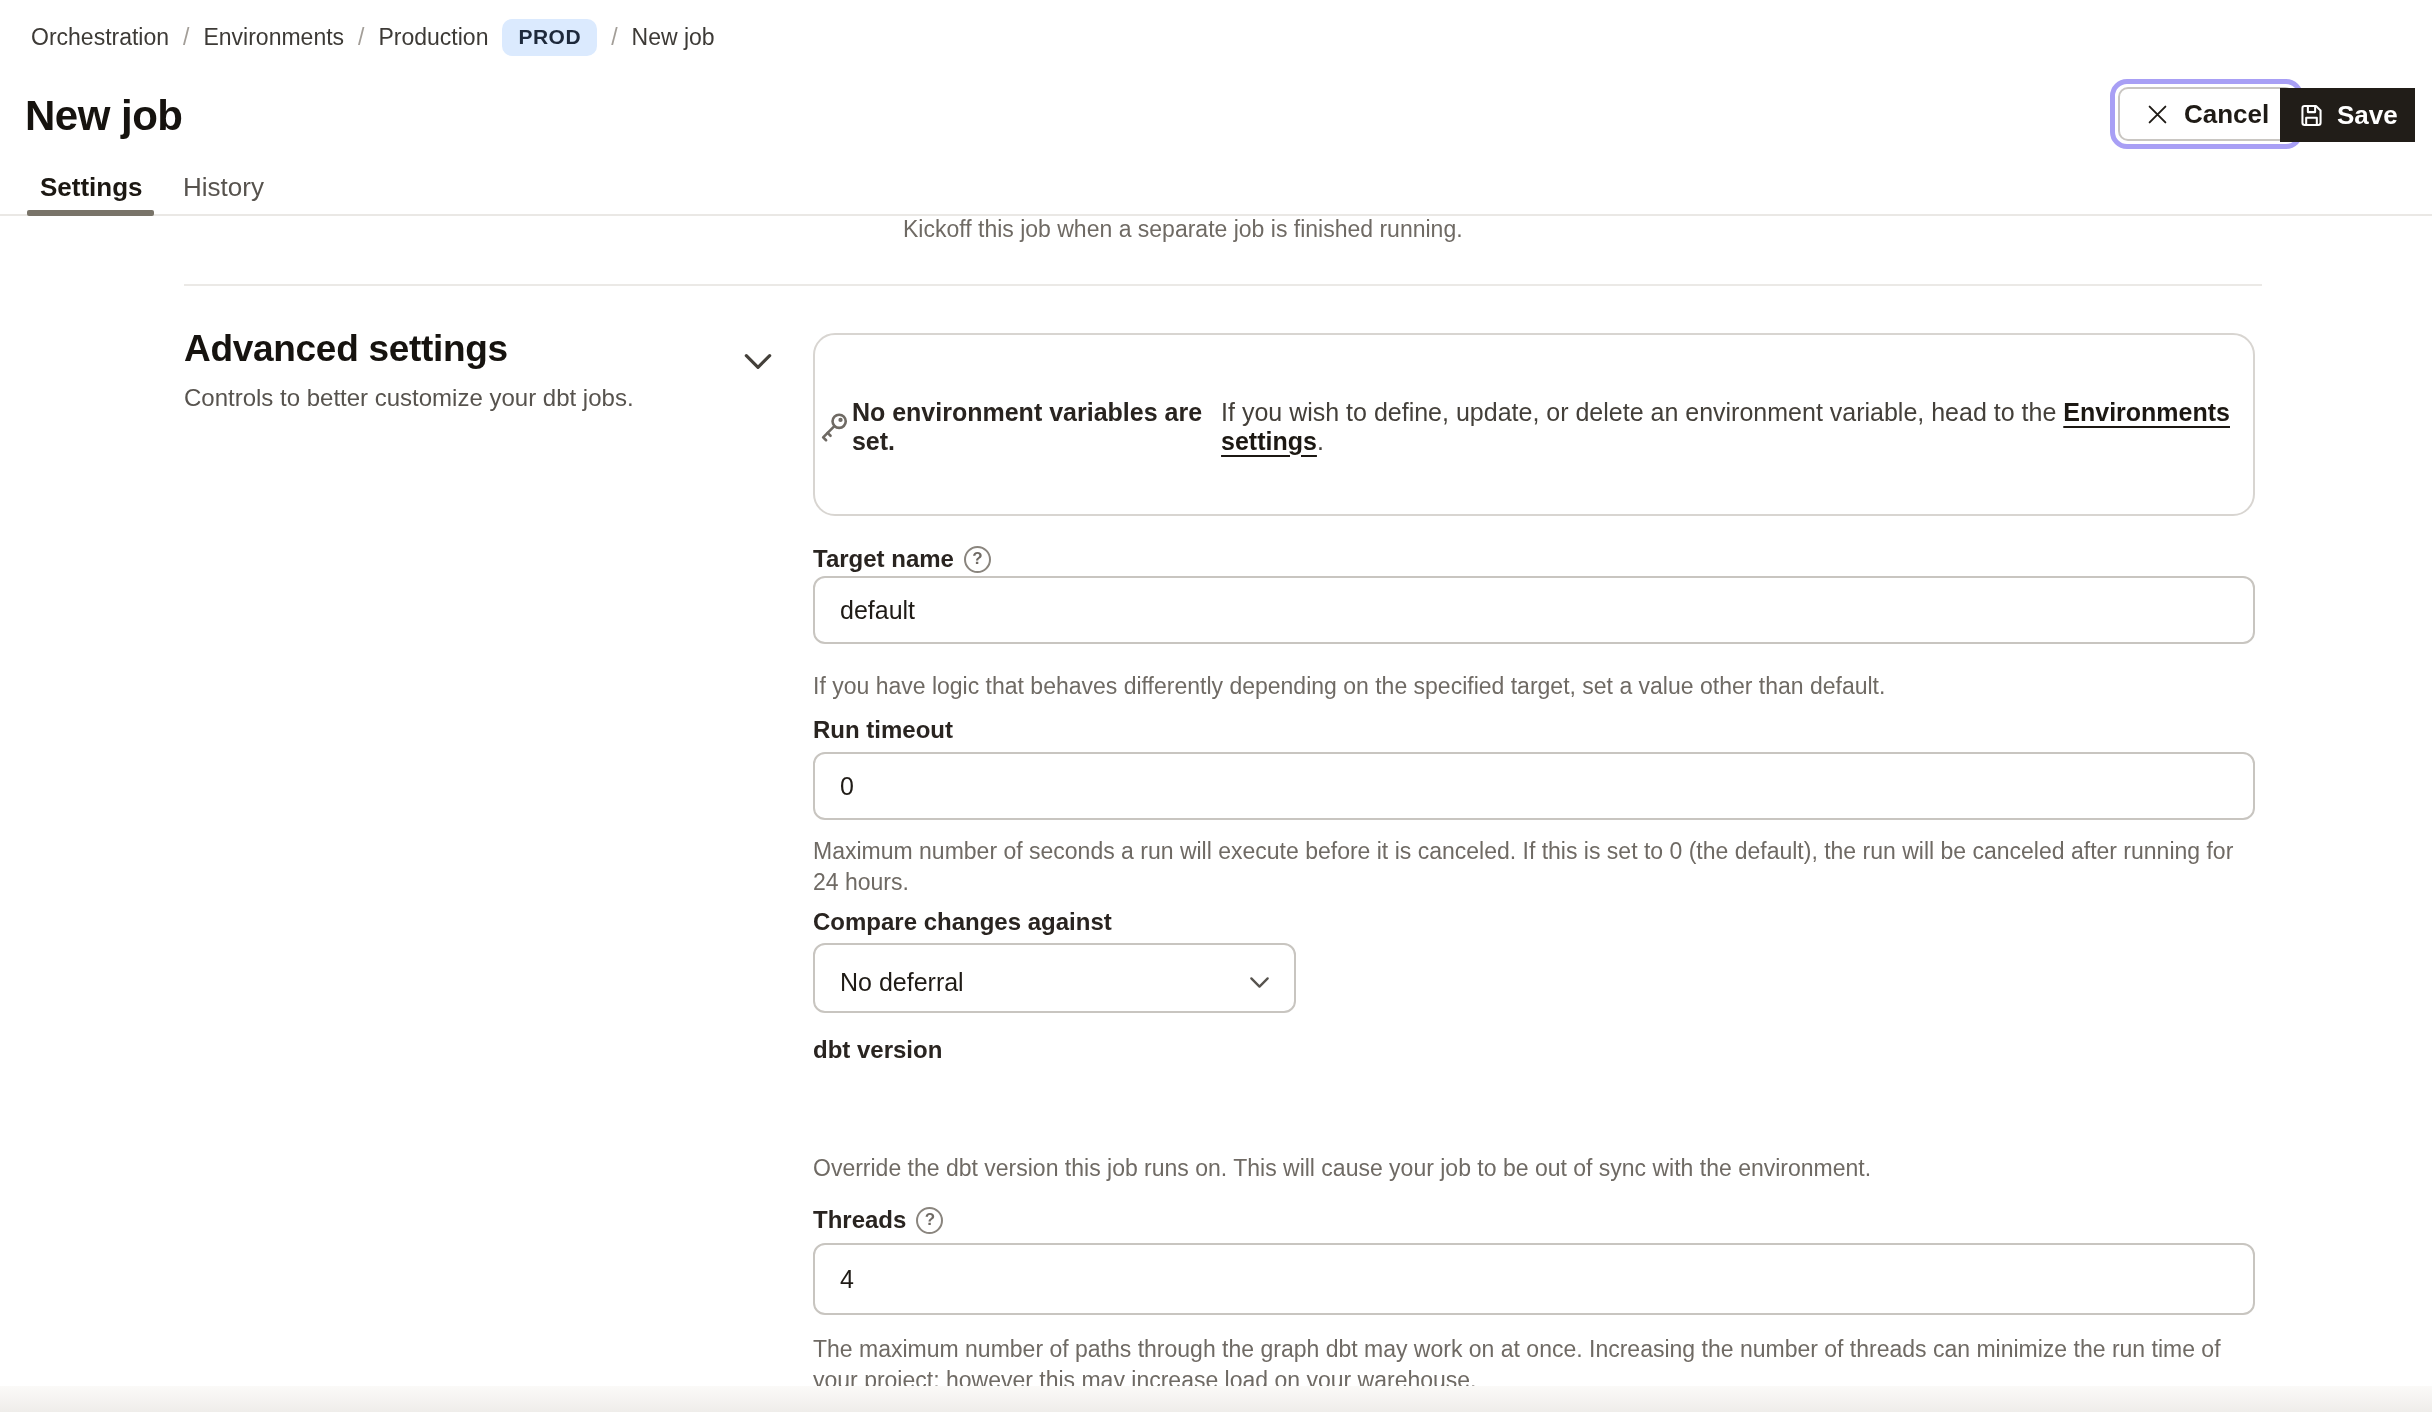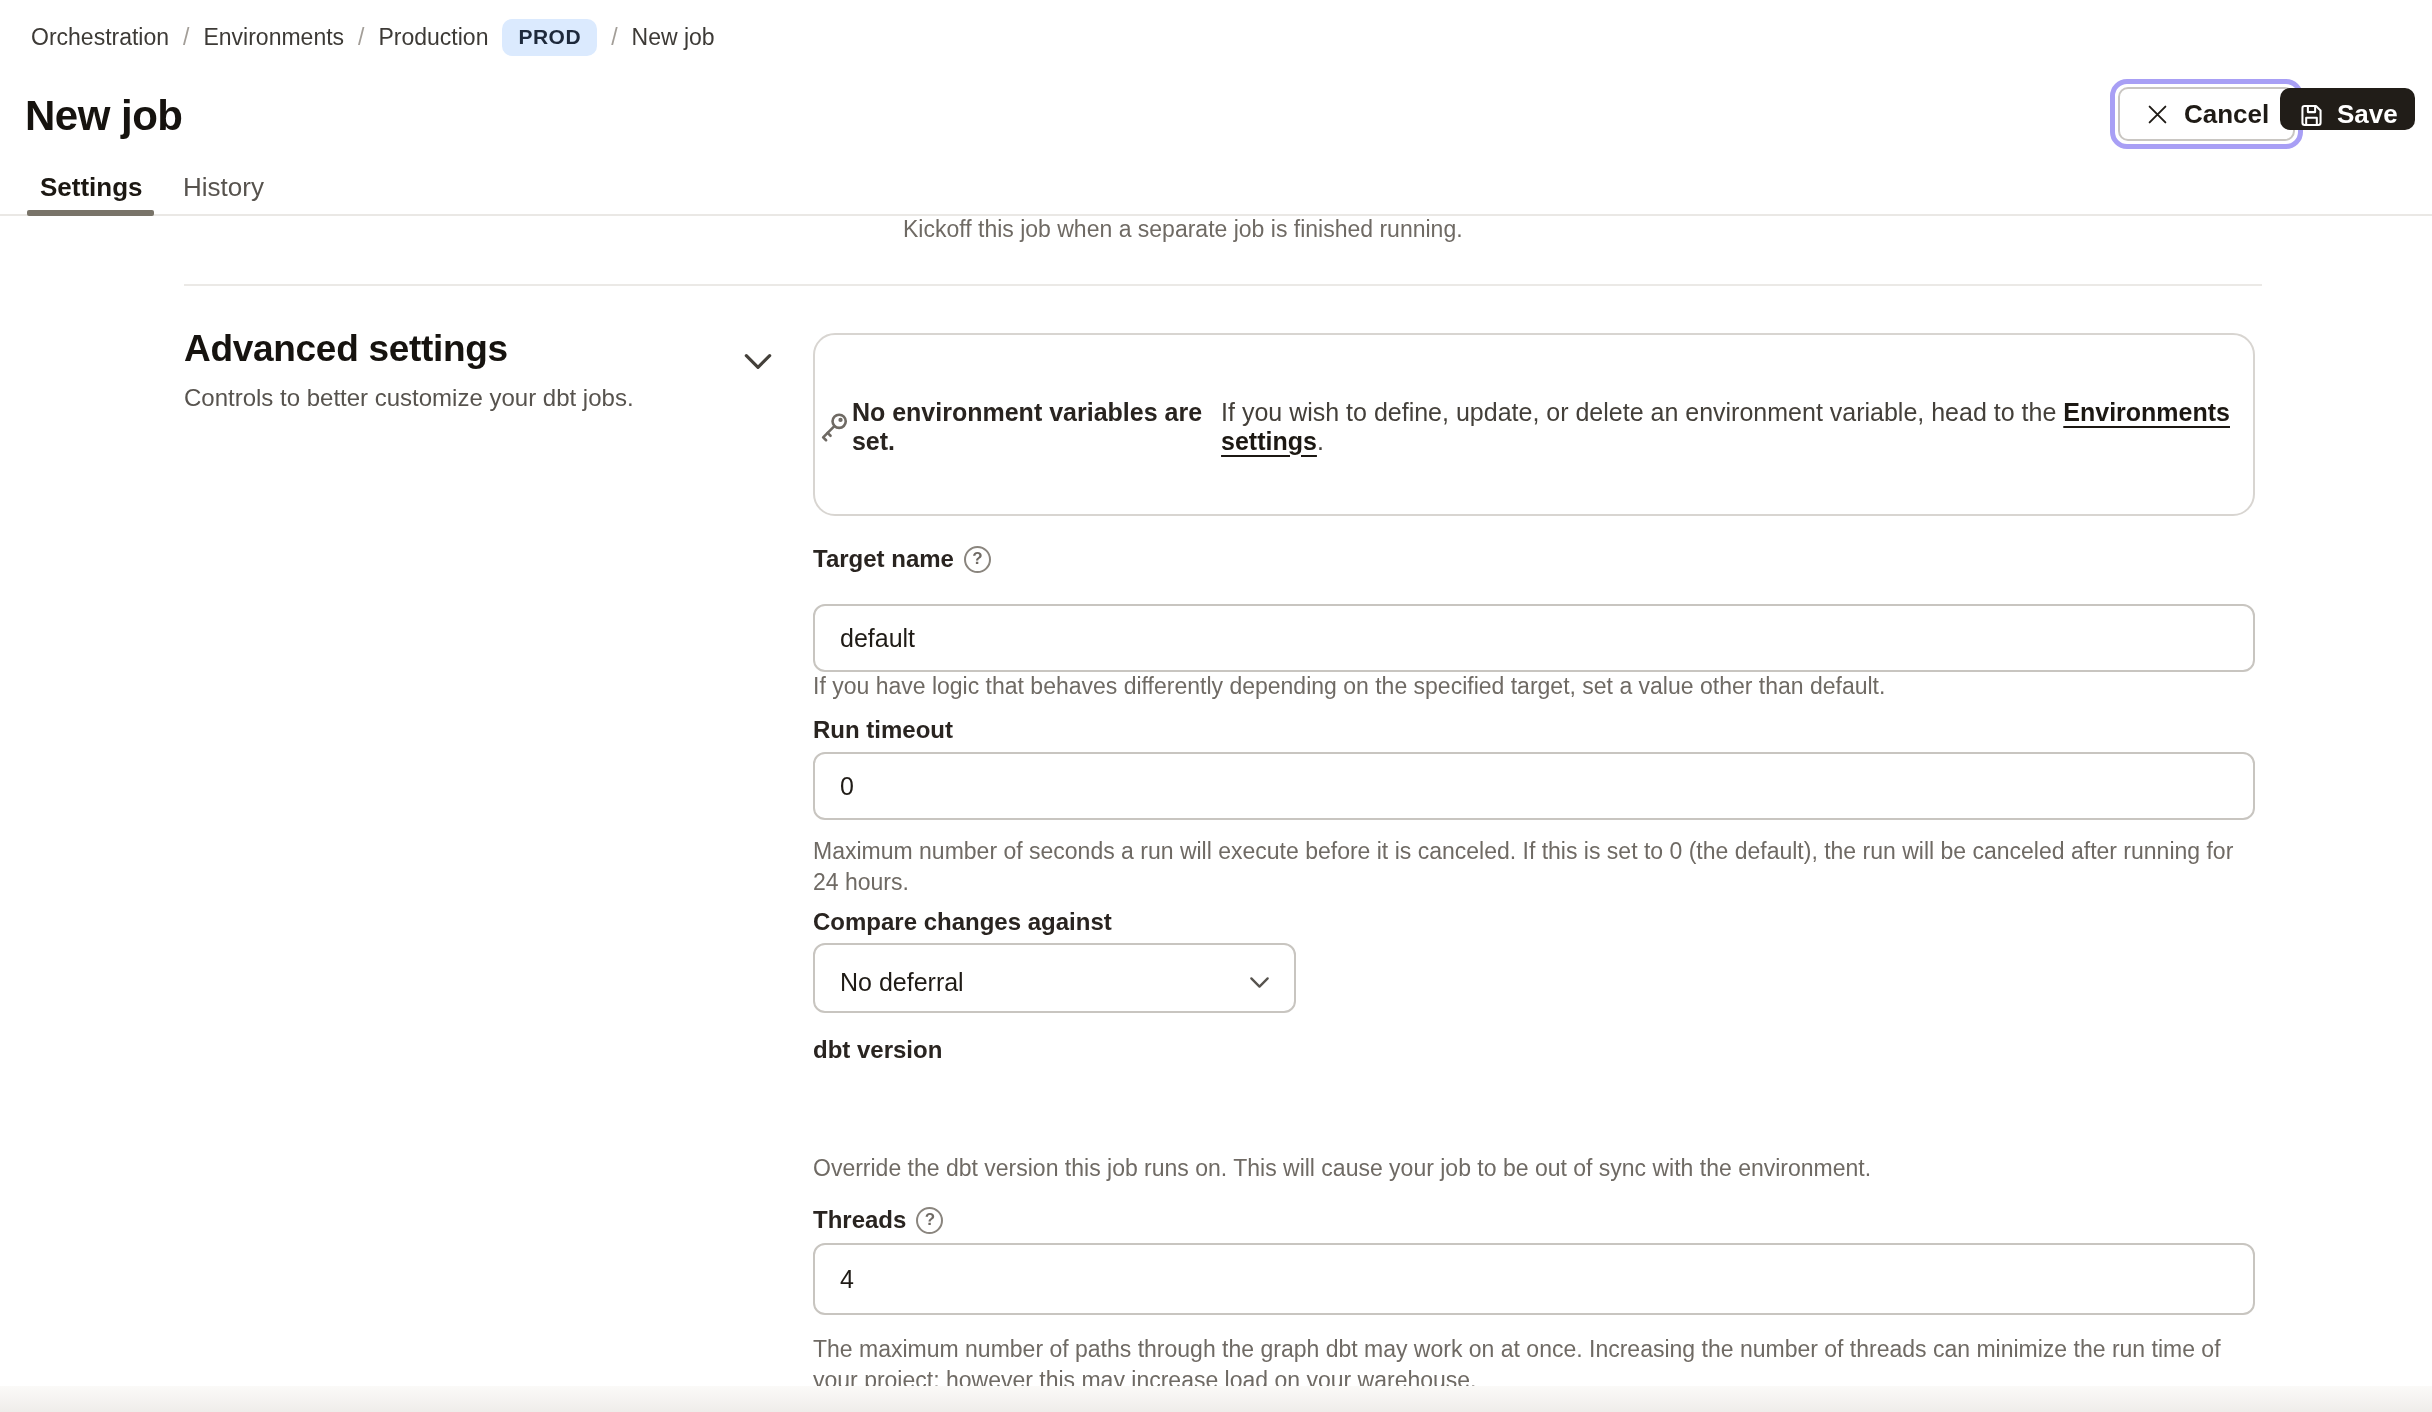--- a/index.html
+++ b/index.html
@@ -37,23 +37,23 @@
   }
   .btn-cancel {
     display: flex; align-items: center; gap: 13px;
     height: 54px; padding: 0 24px;
     background: #fff; border: 2px solid #c9c6c2; border-radius: 10px;
     font-size: 26px; font-weight: 600; color: #1f1b16; cursor: pointer;
     font-family: inherit;
   }
   .btn-save {
     position: absolute; top: 88px; left: 2280px;
-    display: flex; align-items: flex-end; gap: 11px;
-    height: 42px; padding: 0 17px;
-    background: #211d18; border: none; border-radius: 10px;
+    display: flex; align-items: center; gap: 11px;
+    height: 54px; padding: 0 17px;
+    background: #211d18; border: none; border-radius: 0;
     font-size: 26px; font-weight: 700; color: #ffffff; cursor: pointer;
     font-family: inherit;
   }
   .btn-cancel svg, .btn-save svg { display: block; }
 
   
   .tabbar-border { position: absolute; top: 214px; left: 0; width: 2432px; height: 2px; background: #eae8e5; }
   .tab { position: absolute; top: 172px; font-size: 26px; cursor: pointer; }
   .tab-active { left: 40px; font-weight: 600; color: #1c1813; }
   .tab-inactive { left: 183px; font-weight: 400; color: #57534e; }
@@ -164,21 +164,21 @@
       <path d="M8.2 15.8l1.9 1.9"></path>
     </svg>
     <div class="env-title">No environment variables are set.</div>
     <div class="env-body"><span>If you wish to define, update, or delete an environment variable, head to the </span><span class="env-link">Environments settings</span><span>.</span></div>
   </div>
 
   <div class="field-label" style="top:545px;">
     <span>Target name</span>
     <span class="help-circle">?</span>
   </div>
-  <input class="text-input" style="top: 604px;" type="text" value="default">
+  <input class="text-input" style="top: 576px;" type="text" value="default">
   <div class="field-help" style="top:671px;">If you have logic that behaves differently depending on the specified target, set a value other than default.</div>
 
   <div class="field-label" style="top:716px;">
     <span>Run timeout</span>
   </div>
   <input class="text-input" style="top: 752px;" type="text" value="0">
   <div class="field-help" style="top:836px;">Maximum number of seconds a run will execute before it is canceled. If this is set to 0 (the default), the run will be canceled after running for 24 hours.</div>
 
   <div class="field-label" style="top:908px;">
     <span>Compare changes against</span>

